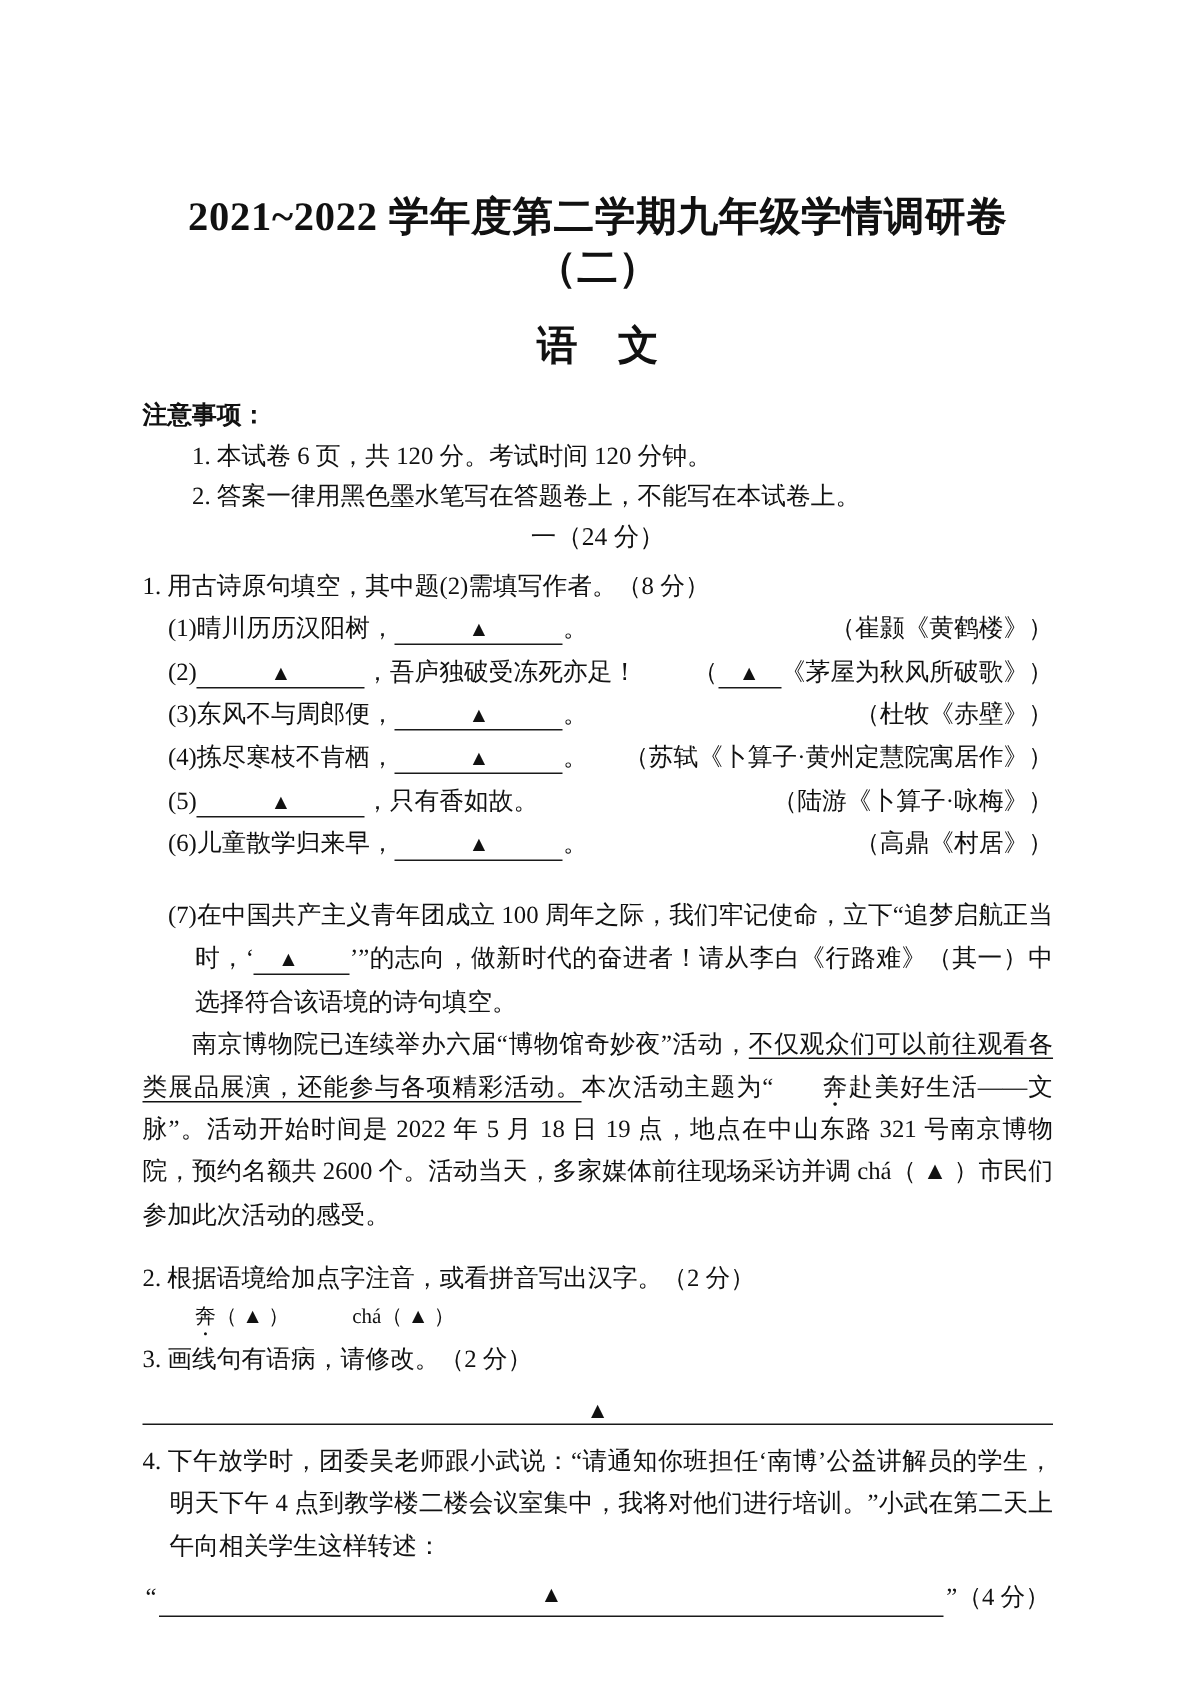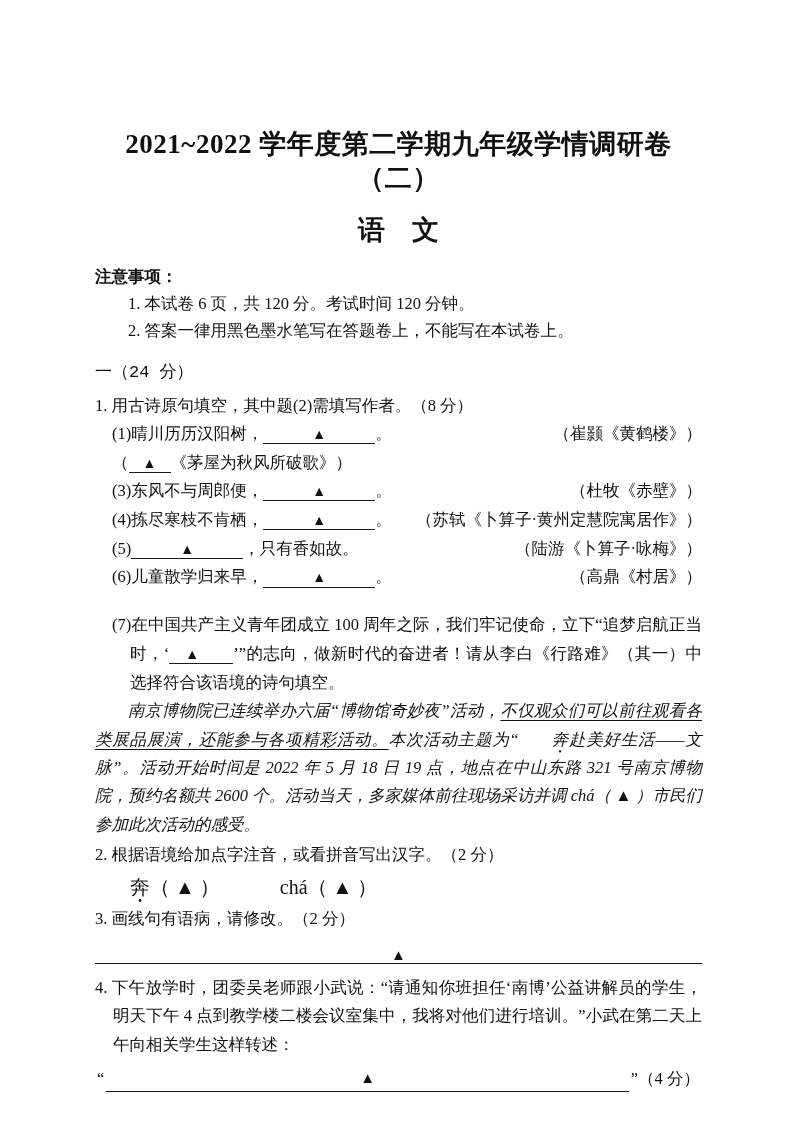--- a/index.html
+++ b/index.html
@@ -34,26 +34,24 @@
     font-size: 16.5px;
     font-weight: bold;
     line-height: 1.6;
   }
   .notice-item {
     font-size: 16.5px;
     line-height: 1.65;
     padding-left: 33px;
   }
   .section-heading {
-    text-align: left;
+    text-align: center;
     font-size: 17px;
     line-height: 1.6;
-    margin-top: 15px;
     margin-bottom: 5px;
-    font-family: Liberation Mono, monospace;
   }
   .stem {
     font-size: 16.5px;
     line-height: 1.72;
     text-align: justify;
     font-family: Liberation Serif, serif;
   }
   .hang {
     padding-left: 18px;
     text-indent: -18px;
@@ -96,29 +94,28 @@
   }
   .activity-intro {
     font-family: "Liberation Sans", sans-serif;
     font-weight: bold;
     font-size: 16.5px;
     line-height: 1.7;
     text-indent: 2em;
     margin-top: 20px;
   }
   .activity-passage {
-    font-style: italic;
     font-size: 16.5px;
     line-height: 1.72;
     text-align: justify;
     text-indent: 2em;
-    margin-bottom: 2px;
+    margin-bottom: 14px;
   }
   .q2-line {
-    font-size: 20px;
+    font-size: 14px;
     line-height: 1.8;
     padding-left: 35px;
   }
   .q3-answer-line {
     border-bottom: 1.5px solid #1a1a1a;
     text-align: center;
     font-size: 15px;
     line-height: 1.0;
     padding-top: 12px;
     height: 28px;
@@ -154,20 +151,21 @@
 
   <div class="section-heading">一（24 分）</div>
 
   <div class="stem">1. 用古诗原句填空，其中题(2)需填写作者。（8 分）</div>
 
   <div class="q1-row">
     <span><span>(1)晴川历历汉阳树，</span><span class="blank" style="min-width: 112px;">▲</span><span>。</span></span>
     <span class="attr"><span>（崔颢《黄鹤楼》）</span></span>
   </div>
   <div class="q1-row">
+    <span><span>(2)</span><span class="blank" style="min-width: 112px;">▲</span><span>，吾庐独破受冻死亦足！</span></span>
     <span class="attr"><span>（</span><span class="blank" style="min-width: 42px;">▲</span><span>《茅屋为秋风所破歌》）</span></span>
   </div>
   <div class="q1-row">
     <span><span>(3)东风不与周郎便，</span><span class="blank" style="min-width: 112px;">▲</span><span>。</span></span>
     <span class="attr"><span>（杜牧《赤壁》）</span></span>
   </div>
   <div class="q1-row">
     <span><span>(4)拣尽寒枝不肯栖，</span><span class="blank" style="min-width: 112px;">▲</span><span>。</span></span>
     <span class="attr"><span>（苏轼《卜算子·黄州定慧院寓居作》）</span></span>
   </div>

